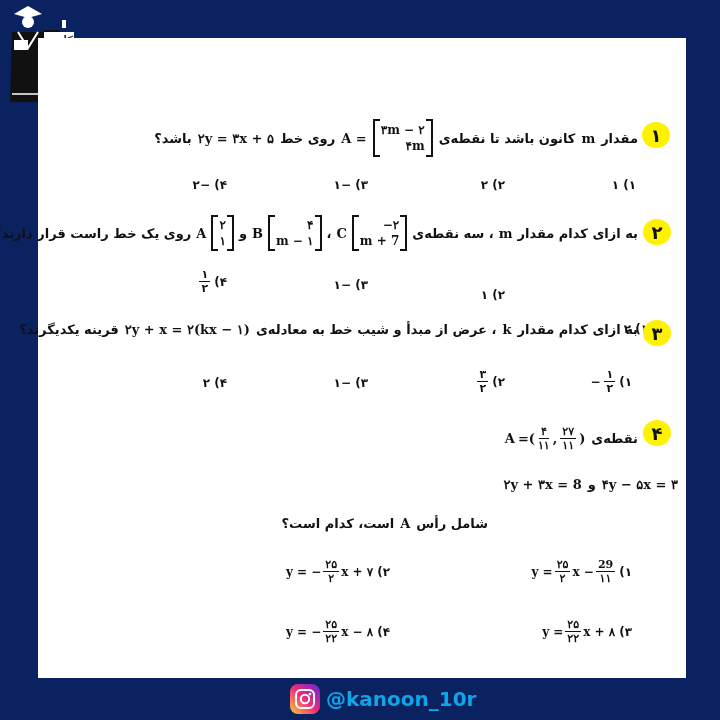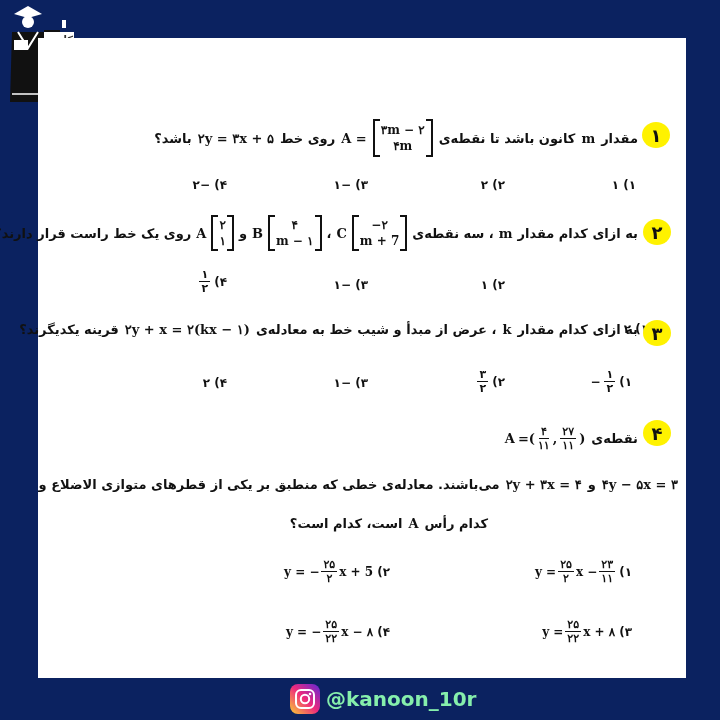--- a/index.html
+++ b/index.html
@@ -35,38 +35,38 @@
     width: 28px; height: 26px; border-radius: 50%;
     background: #fff200;
     font-family: "DejaVu Sans", sans-serif; font-weight: bold; font-size: 18px;
     display: flex; align-items: center; justify-content: center;
     color: #111;
   }
   .txt { position: absolute; direction: rtl; white-space: nowrap; font-weight: bold; font-size: 13px; font-family: "DejaVu Sans", sans-serif; }
   .math { font-family: "DejaVu Serif", serif; direction: ltr; unicode-bidi: isolate; display: inline-block; }
   .opt { position: absolute; font-size: 12px; font-weight: bold; direction: rtl; white-space: nowrap; font-family: "DejaVu Sans", sans-serif; }
   .mat {
-    display: inline-flex; flex-direction: column; align-items: center; justify-content: center;
+    display: inline-flex; flex-direction: column; align-items: flex-end; justify-content: center;
     border-left: 2px solid #111; border-right: 2px solid #111; position: relative;
     padding: 0 6px; line-height: 16px; vertical-align: middle; font-size: 12px;
   }
   .mat::before, .mat::after { content:""; position:absolute; top:0; bottom:0; width:5px; border-top:2px solid #111; border-bottom:2px solid #111; }
   .mat::before { left:0; } .mat::after { right:0; }
   .frac { display: inline-flex; flex-direction: column; align-items: center; vertical-align: middle; font-size: 11px; line-height: 13px; }
   .frac .num { border-bottom: 1.5px solid #111; padding: 0 2px; }
   .footer {
     position: absolute; left: 290px; top: 684px;
     display: flex; align-items: center; gap: 6px;
   }
   .ig {
     width: 30px; height: 30px; border-radius: 8px;
     background: linear-gradient(45deg, #f9ce34 0%, #ee2a7b 50%, #6228d7 100%);
     display: flex; align-items: center; justify-content: center;
   }
-  .handle { font-family: "DejaVu Sans", sans-serif; font-weight: bold; font-size: 20px; color: #86efac; }
+  .handle { font-family: "DejaVu Sans", sans-serif; font-weight: bold; font-size: 20px; color: #0ea5e9; }
 </style>
 </head>
 <body>
 
 <div class="logo">
   <svg class="logo-fig" viewBox="0 0 62 100">
     <polygon points="8,12 22,4 36,12 22,16" fill="#fff"></polygon>
     <circle cx="22" cy="20" r="6" fill="#fff"></circle>
     <path d="M6,30 L38,30 L40,100 L4,100 Z" fill="#111"></path>
     <path d="M12,30 L22,46 L32,30" fill="none" stroke="#fff" stroke-width="2"></path>
@@ -122,21 +122,21 @@
   <span class="math">B</span>
   <span>و</span>
   <span class="mat math" style="height:36px;">
     <span>۲</span>
     <span>۱</span>
   </span>
   <span class="math">A</span>
   <span>روی یک خط راست قرار دارند؟</span>
 </div>
 <div class="opt" style="right:72px; top:278px;margin-top:44px;"><span>۱)</span> <span>۲</span></div>
-<div class="opt" style="right:215px; top:278px;text-align:right;"><span>۲)</span> <span>۱</span></div>
+<div class="opt" style="right:215px; top:288px;text-align:right;"><span>۲)</span> <span>۱</span></div>
 <div class="opt" style="right:352px; top:278px;"><span>۳)</span> <span>−۱</span></div>
 <div class="opt" style="right:493px; top:268px; display:flex; align-items:center; gap:4px;">
   <span>۴)</span>
   <span class="frac">
       <span class="num">۱</span>
       <span>۲</span>
     </span>
 </div>
 
 <div class="qnum" style="left:643px; top:320px;">۳</div>
@@ -179,53 +179,52 @@
     <span class="frac">
         <span class="num">۲۷</span>
         <span>۱۱</span>
       </span>
     <span>)</span>
   </span>
 </div>
 <div class="txt" style="right:42px; top:477px; display:flex; align-items:center; gap:6px;">
   <span class="math">۴y − ۵x = ۳</span>
   <span>و</span>
-  <span class="math">۲y + ۳x = ۴</span>
-  <span>می‌باشند. معادله‌ی خطی که منطبق بر یکی از قطرهای متوازی الاضلاع و</span>
+  <span class="math">۲y + ۳x = 8</span>
 </div>
 <div class="txt" style="right:232px; top:516px; display:flex; align-items:center; gap:6px;">
-  <span>کدام رأس</span>
+  <span>شامل رأس</span>
   <span class="math">A</span>
   <span>است، کدام است؟</span>
 </div>
 
 <div class="opt" style="right:88px; top:558px; display:flex; align-items:center; gap:4px;">
   <span>۱)</span>
   <span class="math" style="display:inline-flex; align-items:center; gap:2px;">
     <span>y =</span>
       <span class="frac">
         <span class="num">۲۵</span>
         <span>۲</span>
       </span>
       <span>x −</span>
       <span class="frac">
-        <span class="num">۲۳</span>
+        <span class="num">29</span>
         <span>۱۱</span>
       </span>
   </span>
 </div>
 <div class="opt" style="right:330px; top:558px; display:flex; align-items:center; gap:4px;">
   <span>۲)</span>
   <span class="math" style="display:inline-flex; align-items:center; gap:2px;">
     <span>y = −</span>
       <span class="frac">
         <span class="num">۲۵</span>
         <span>۲</span>
       </span>
-      <span>x + 5</span>
+      <span>x + ۷</span>
   </span>
 </div>
 <div class="opt" style="right:88px; top:618px; display:flex; align-items:center; gap:4px;">
   <span>۳)</span>
   <span class="math" style="display:inline-flex; align-items:center; gap:2px;">
     <span>y =</span>
       <span class="frac">
         <span class="num">۲۵</span>
         <span>۲۲</span>
       </span>

